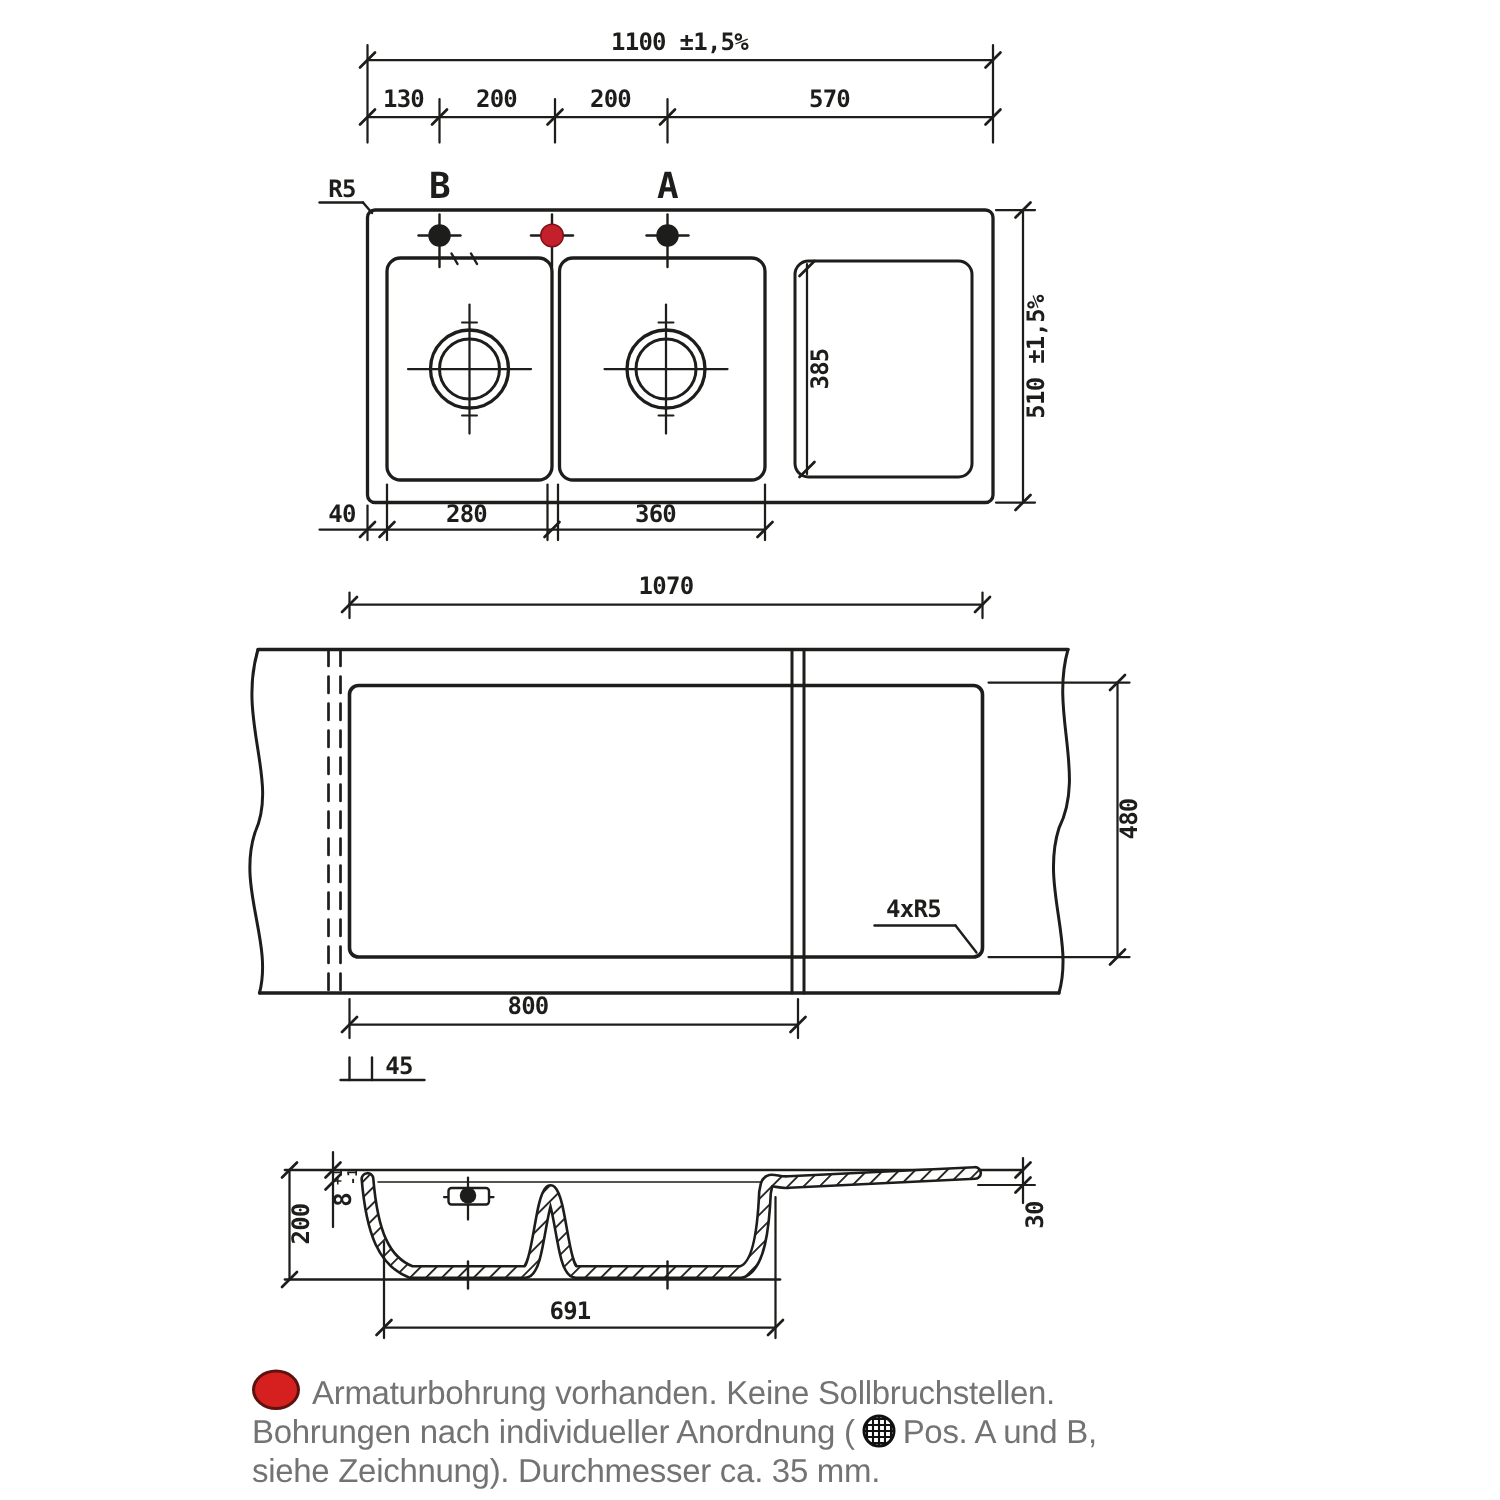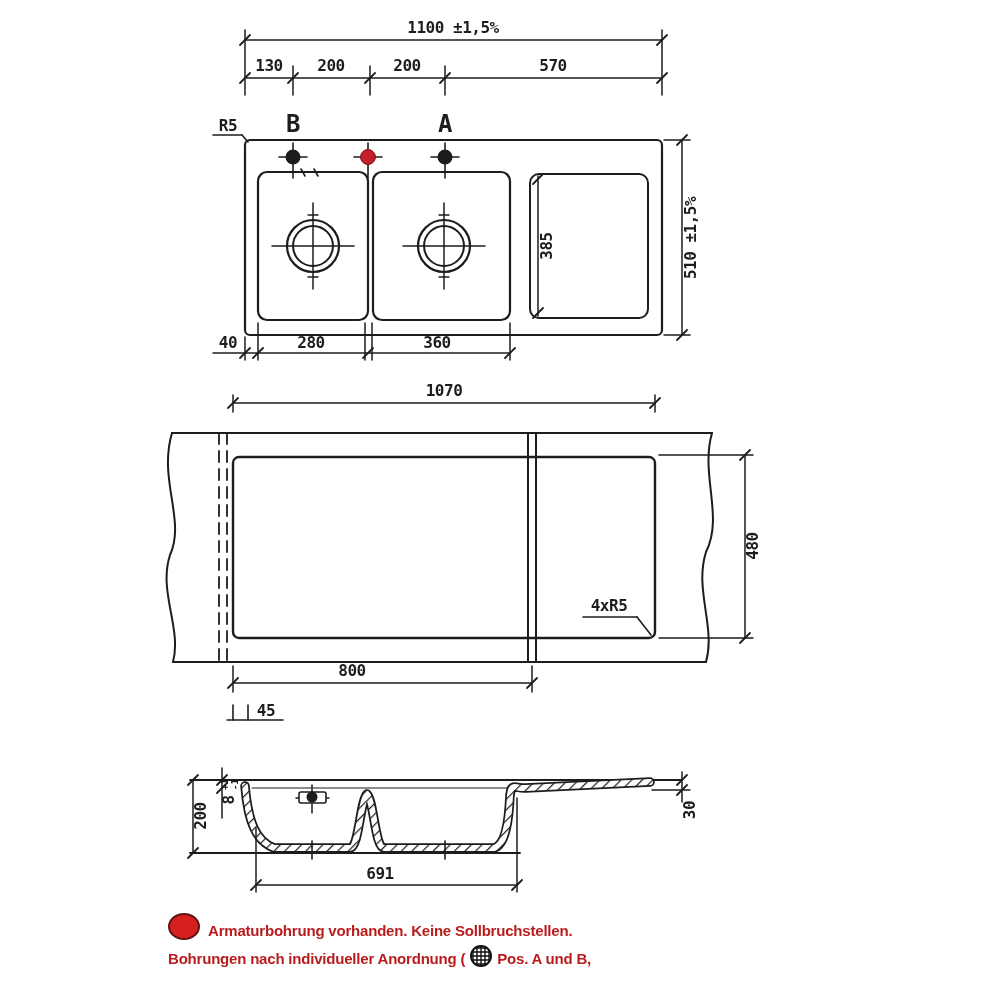--- a/index.html
+++ b/index.html
@@ -14,21 +14,21 @@
     fill:#1d1d1b;
     font-weight:600;
     letter-spacing:-0.5px;
   }
   .dimtxt{font-size:16px;}
   .bigtxt{font-size:24px;font-weight:700;}
   .toltxt{font-size:9px;letter-spacing:0;}
   .footer{
     position:absolute;left:168px;top:913px;width:720px;
     font-family:"Liberation Sans", sans-serif;
-    font-weight:bold;font-size:15px;line-height:26px;color:#b91c1c;
+    font-weight:normal;font-size:22px;line-height:26px;color:#737373;
     letter-spacing:-0.2px;
   }
   .red-dot{
     display:inline-block;width:28px;height:23px;border-radius:50%;
     background:#d6201f;border:2px solid #5d1210;vertical-align:-4px;
     margin-right:8px;
   }
   .grid-icon{vertical-align:-4px;margin:0 4px;}
 </style>
 </head>
@@ -261,16 +261,17 @@
         <line x1="20" y1="0" x2="20" y2="24"></line>
         <line x1="0" y1="4" x2="24" y2="4"></line>
           <line x1="0" y1="8" x2="24" y2="8"></line>
         <line x1="0" y1="12" x2="24" y2="12"></line>
           <line x1="0" y1="16" x2="24" y2="16"></line>
         <line x1="0" y1="20" x2="24" y2="20"></line>
       </g>
       <circle cx="12" cy="12" r="10" fill="none" stroke="#111" stroke-width="2"></circle>
     </svg><span>Pos. A und B,</span>
   </div>
+  <div>siehe Zeichnung). Durchmesser ca. 35 mm.</div>
 </div>
 
 
 
 
 </body></html>

